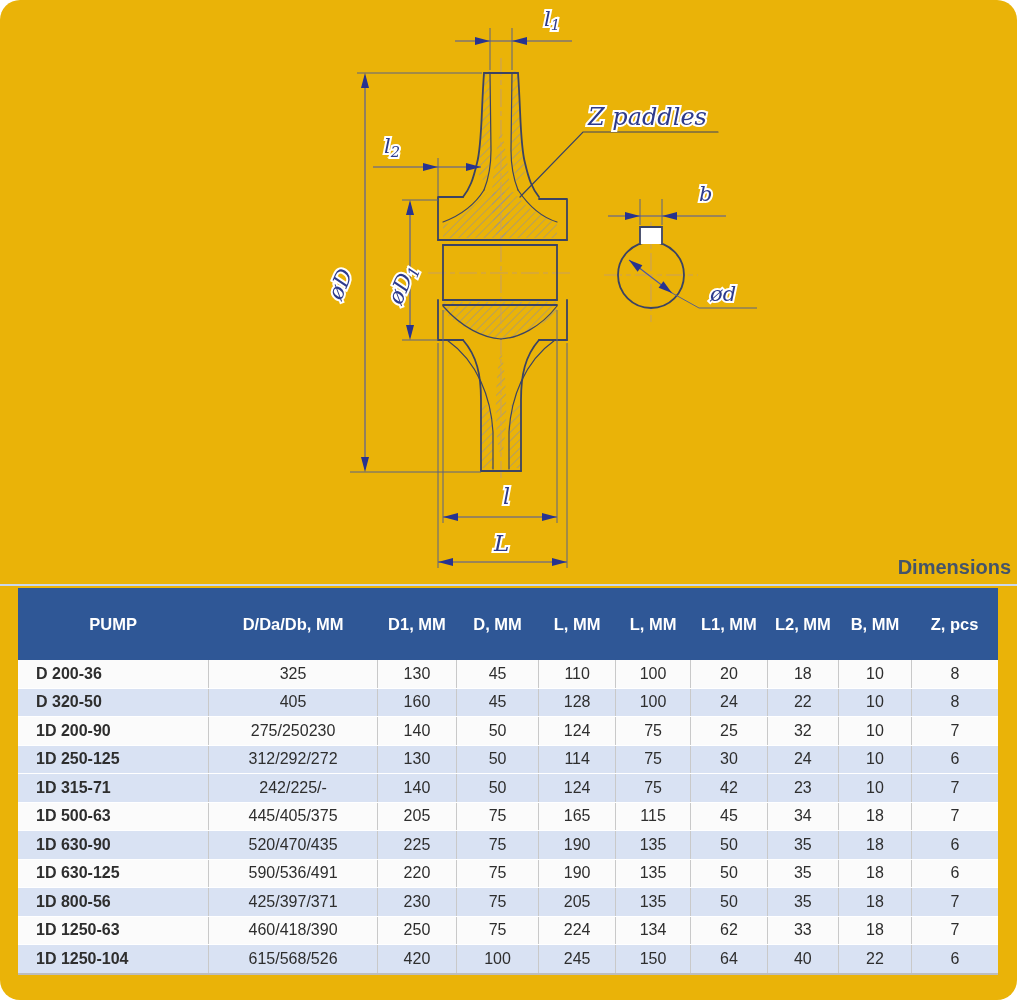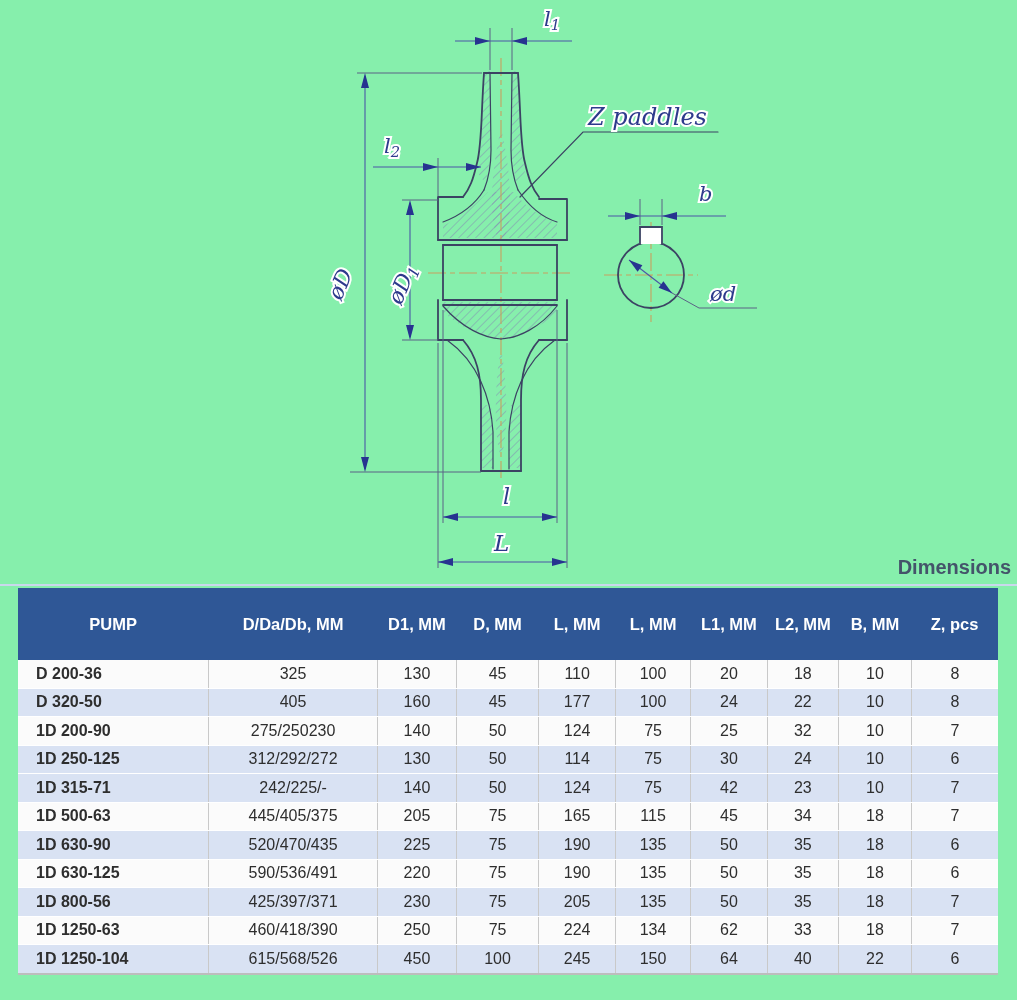--- a/index.html
+++ b/index.html
@@ -1,22 +1,22 @@
 <!DOCTYPE html>
 <html style="--header-bg: #2F5796; --stripe: #D9E2F3; --heading-color: #44546A;"><head>
 <meta charset="utf-8">
 <style>
   :root{
     --header-bg:#2F5796; --stripe:#D9E2F3; --heading-color:#44546A;
     --outline:#3b4363; --dim:#4a56a6; --arrow:#273390; --label:#2d3a8c;
     --center:#c8a05e; --hatch:#848cb4;
   }
   html,body{margin:0;padding:0;background:#fff;}
-  #page{position:relative;width:1017px;height:1000px;background:#86efac;overflow:hidden;
-        font-family:"Liberation Sans",sans-serif;}
+  #page{position:relative;width:1017px;height:1000px;background:#eab308;overflow:hidden;
+        font-family:"Liberation Sans",sans-serif;border-radius:20px;}
   #drawing{position:absolute;left:0;top:0;}
   #rule{position:absolute;left:0;top:584px;width:1017px;height:2px;background:#c9d7ec;}
   #dim-heading{position:absolute;top:556px;right:6px;font-size:20px;font-weight:bold;
         color:var(--heading-color);}
   table{position:absolute;left:18px;top:588px;width:980px;border-collapse:collapse;
         table-layout:fixed;font-size:16px;color:#2e2e2e;}
   thead th{background:var(--header-bg);color:#fff;font-weight:bold;height:42px;
         font-size:16.5px;text-align:center;padding:15px 2px;}
   tbody td{height:27.5px;text-align:center;background:#FBFBFB;
         border-right:1px solid #c9c9c9;border-bottom:1px solid #fff;padding:0 2px;}
@@ -204,21 +204,21 @@
           <td>20</td>
           <td>18</td>
           <td>10</td>
           <td>8</td>
         </tr>
         <tr class="alt">
           <td>D 320-50</td>
           <td>405</td>
           <td>160</td>
           <td>45</td>
-          <td>177</td>
+          <td>128</td>
           <td>100</td>
           <td>24</td>
           <td>22</td>
           <td>10</td>
           <td>8</td>
         </tr>
         <tr>
           <td>1D 200-90</td>
           <td>275/250230</td>
           <td>140</td>
@@ -310,21 +310,21 @@
           <td>224</td>
           <td>134</td>
           <td>62</td>
           <td>33</td>
           <td>18</td>
           <td>7</td>
         </tr>
         <tr class="alt">
           <td>1D 1250-104</td>
           <td>615/568/526</td>
-          <td>450</td>
+          <td>420</td>
           <td>100</td>
           <td>245</td>
           <td>150</td>
           <td>64</td>
           <td>40</td>
           <td>22</td>
           <td>6</td>
         </tr>
       </tbody>
   </table>

